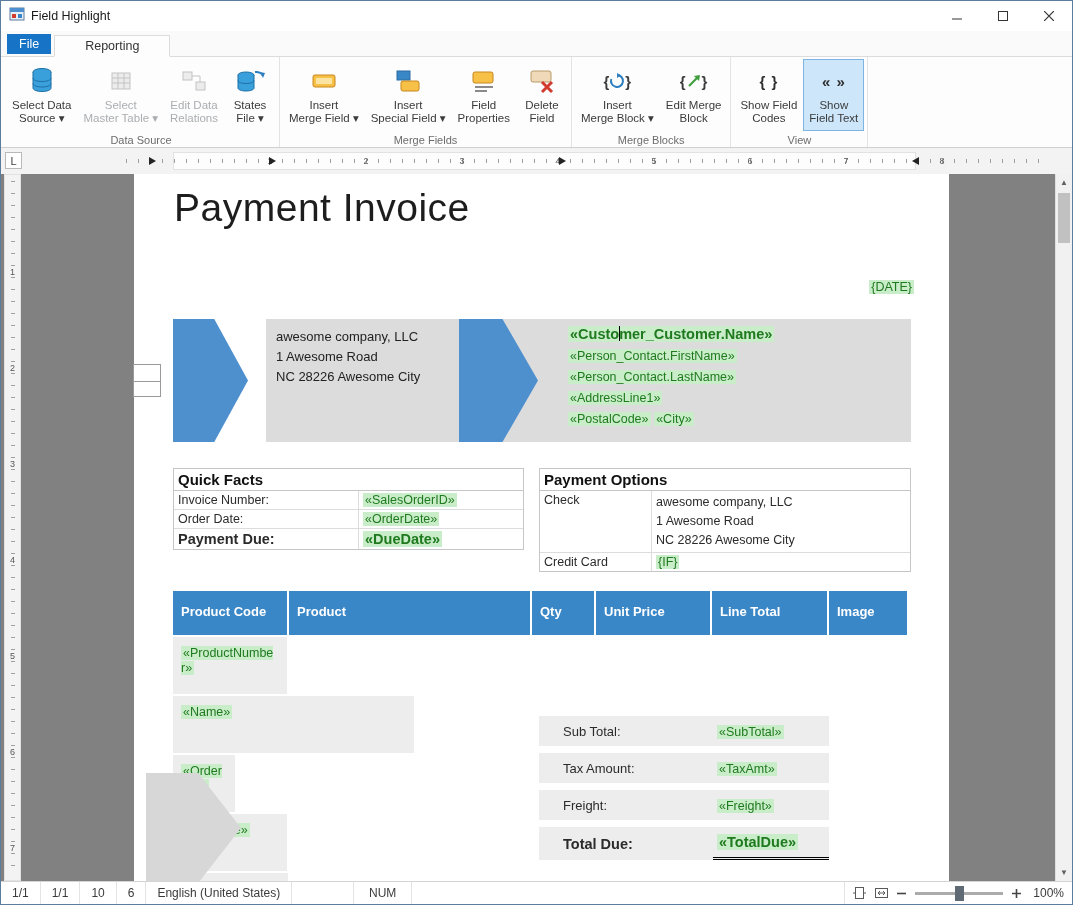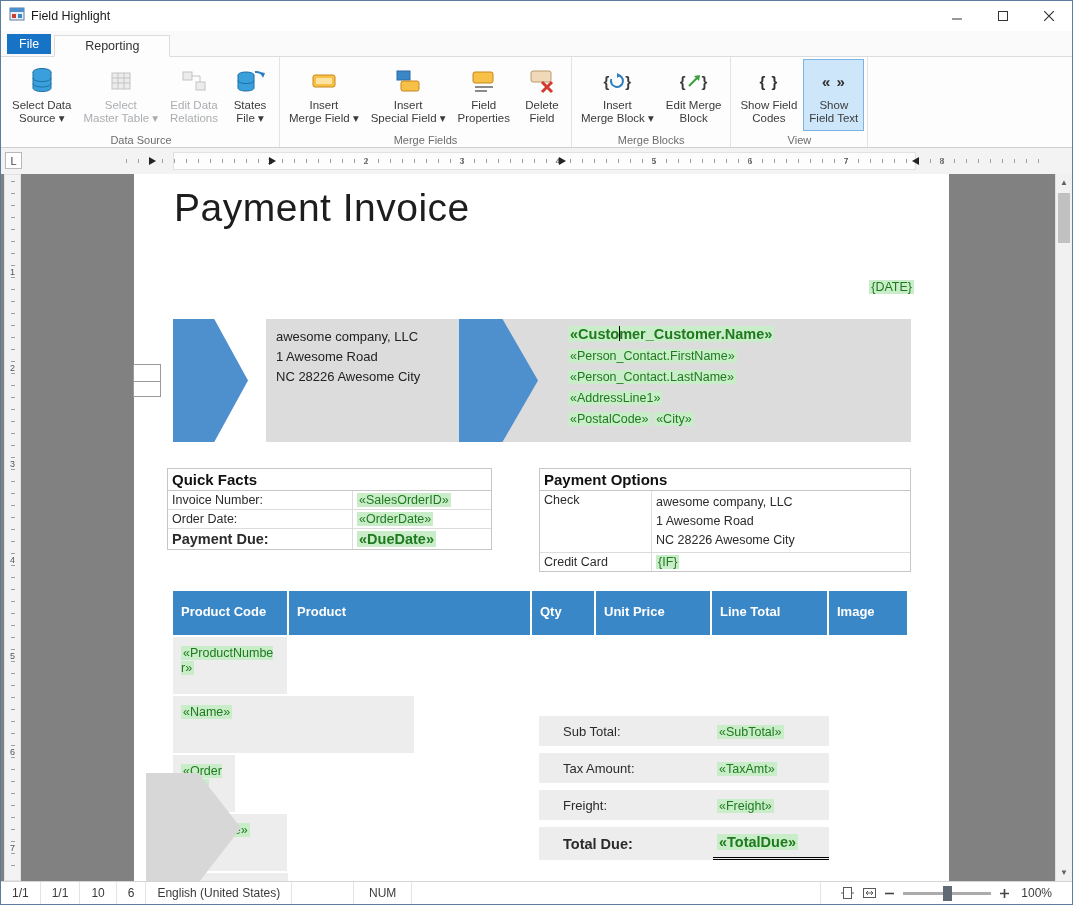--- a/index.html
+++ b/index.html
@@ -66,21 +66,21 @@
   .recipient-cell > div{margin-bottom:3px;line-height:18px;}
   .name-line{position:relative;display:inline-block;}
   .caret{position:absolute;left:51px;top:1px;width:1px;height:15px;background:#000;}
 
   
   .margin-handle{position:absolute;left:-1px;top:190px;width:28px;height:33px;background:#fff;border:1px solid #9a9a9a;}
   .margin-handle::after{content:"";position:absolute;left:0;right:0;top:50%;border-top:1px solid #9a9a9a;}
 
   
   .info-table{position:absolute;border:1px solid #c6c6c6;font-size:12.5px;background:#fff;}
-  .qf{left:33px;top:294px;width:325px;}
+  .qf{left:39px;top:294px;width:351px;}
   .po{left:405px;top:294px;width:372px;}
   .t-title{font-size:15px;font-weight:bold;padding:2px 4px;border-bottom:1px solid #c6c6c6;color:#111;}
   .t-row{display:flex;border-bottom:1px solid #dcdcdc;}
   .t-row:last-child{border-bottom:none;}
   .t-label{width:185px;padding:2px 4px;border-right:1px solid #dcdcdc;}
   .t-value{flex:1;padding:2px 4px;}
   .t-row.grand .t-label{font-weight:bold;font-size:14.5px;}
   .po .t-label{width:112px;}
   .po-lines div{line-height:19px;}
 
@@ -110,21 +110,21 @@
   
   .v-scroll{position:absolute;right:0;top:0;width:17px;height:100%;background:#f1f1f1;border-left:1px solid #e0e0e0;}
   .sc-arrow{height:17px;display:flex;align-items:center;justify-content:center;font-size:8px;color:#606060;}
   .sc-arrow.down{position:absolute;bottom:0;left:0;right:0;}
   .sc-thumb{position:absolute;top:19px;left:2px;right:2px;height:50px;background:#c1c1c1;}
 
   
   .statusbar{height:23px;border-top:1px solid #d4d4d4;background:#fff;display:flex;align-items:stretch;font-size:12px;color:#3b3b3b;flex:0 0 auto;}
   .seg{display:flex;align-items:center;justify-content:center;border-right:1px solid #e4e4e4;padding:0 11px;}
   .seg.spacer{flex:1;border-right:none;}
-  .zoom-cluster{display:flex;align-items:center;border-left:1px solid #e4e4e4;padding:0 20px;gap:9px;}
+  .zoom-cluster{display:flex;align-items:center;border-left:1px solid #e4e4e4;padding:0 8px;gap:9px;}
   .z-track{width:88px;height:3px;background:#ababab;position:relative;}
   .z-thumb{position:absolute;left:45%;top:-6px;width:9px;height:15px;background:#5f6a75;}
   .z-glyph{display:flex;align-items:center;justify-content:center;}
   .zoom-label{min-width:34px;text-align:right;}
 </style>
 </head>
 <body>
 
 <div class="window">
 

